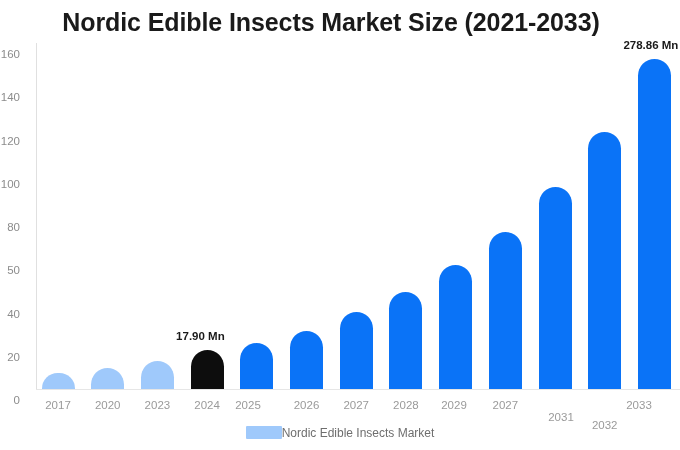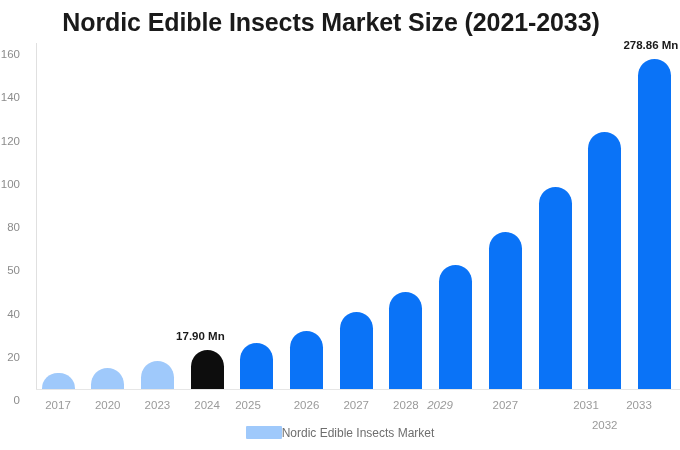--- a/index.html
+++ b/index.html
@@ -175,20 +175,20 @@
   </div>
 
 <div class="x-tick" style="left: 33px; width: 50px;">2017</div>
     <div class="x-tick" style="left: 82.7px; width: 50px;">2020</div>
     <div class="x-tick" style="left: 132.4px; width: 50px;">2023</div>
     <div class="x-tick" style="left: 182.1px; width: 50px;">2024</div>
     <div class="x-tick" style="left: 223px; width: 50px;">2025</div>
     <div class="x-tick" style="left: 281.5px; width: 50px;">2026</div>
     <div class="x-tick" style="left: 331.2px; width: 50px;">2027</div>
     <div class="x-tick" style="left: 380.9px; width: 50px;">2028</div>
-    <div class="x-tick" style="left: 415px; width: 50px; font-style: italic;">2029</div>
+    <div class="x-tick" style="left: 429px; width: 50px;">2029</div>
     <div class="x-tick" style="left: 480.3px; width: 50px;">2027</div>
-    <div class="x-tick" style="left: 561px; width: 50px;">2031</div>
+    <div class="x-tick" style="left: 536px; width: 50px; margin-top: 12px;">2031</div>
     <div class="x-tick" style="left: 579.7px; width: 50px; margin-top: 20px;">2032</div>
     <div class="x-tick" style="left: 614px; width: 50px;">2033</div>
     <div class="bar-value-label" style="top: 331.291px; left: 176.1px; text-align: right;">17.90 Mn</div>
     <div class="bar-value-label" style="top: 40.3269px; left: 623.4px;">278.86 Mn</div>
   </div>
 
 </body></html>

